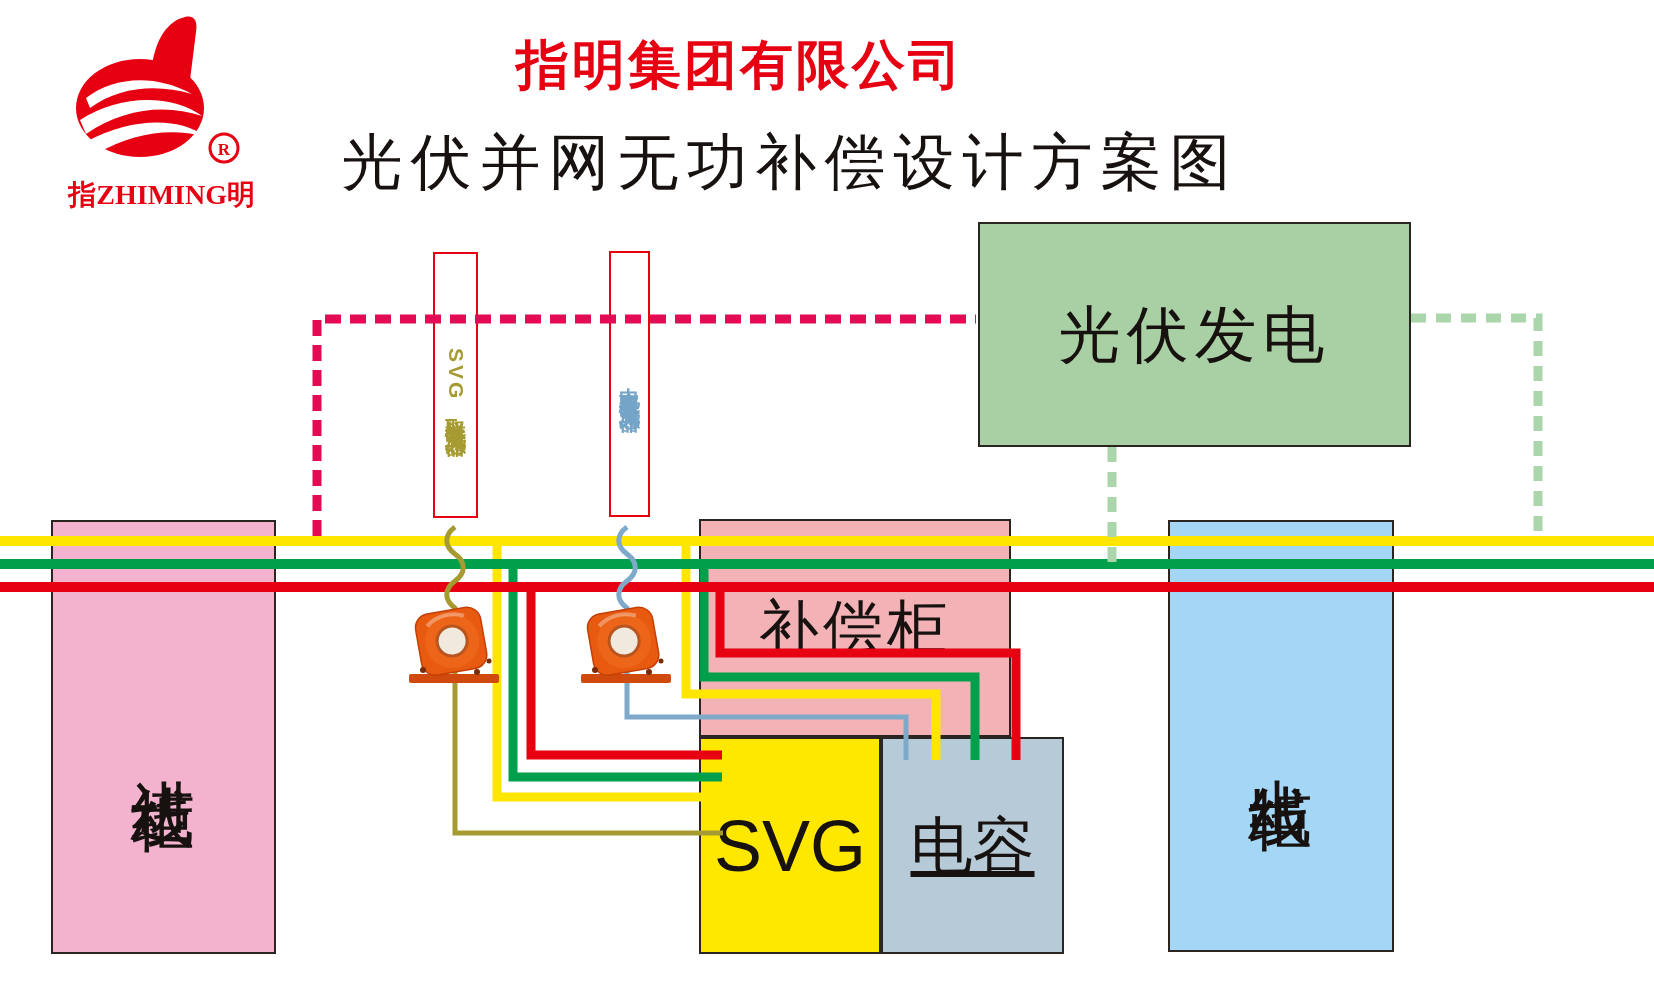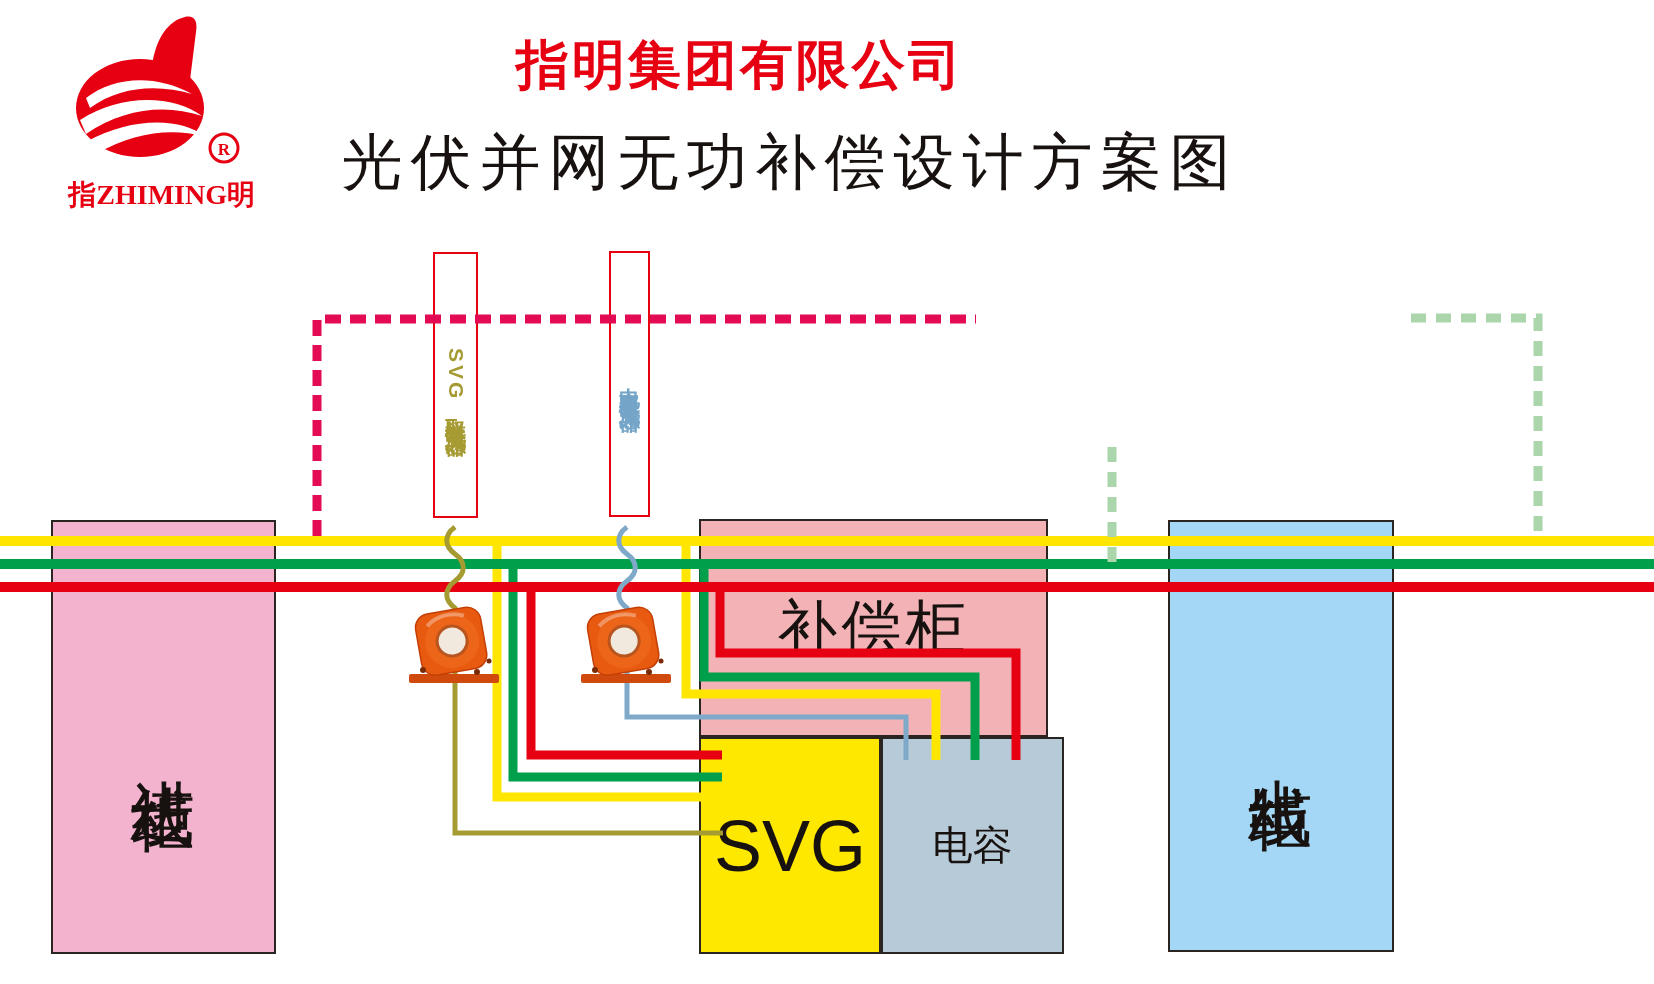--- a/index.html
+++ b/index.html
@@ -26,23 +26,23 @@
     font-family:"Liberation Serif","DejaVu Serif",serif;font-weight:bold;
     font-size:28px;color:var(--brand_red);white-space:nowrap;
   }
   
   .cab{box-sizing:border-box;border:2px solid #2b2522;display:flex;
        align-items:center;justify-content:center;color:#17120f;}
   .vtext{writing-mode:vertical-rl;text-orientation:upright;letter-spacing:6px;}
   #cab-incoming {left:51px;  top:520px;width:225px;height:434px;background:var(--fill_incoming); font-size:64px;}
   #cab-outgoing {left:1168px;top:520px;width:226px;height:432px;background:var(--fill_outgoing); font-size:64px;}
   #cab-pv       {left:978px; top:222px;width:433px;height:225px;background:var(--fill_pv);       font-size:62px;letter-spacing:6px;}
-  #cab-comp     {left:699px; top:519px;width:349px;height:218px;background:var(--fill_compensation);font-size:60px;letter-spacing:4px;}
+  #cab-comp     {left:699px; top:519px;width:312px;height:218px;background:var(--fill_compensation);font-size:60px;letter-spacing:4px;}
   #cab-svg      {left:699px; top:737px;width:182px;height:217px;background:var(--fill_svg);      font-size:72px;}
-  #cab-cap      {left:881px; top:737px;width:183px;height:217px;background:var(--fill_capacitor);font-size:40px;}
+  #cab-cap      {left:881px; top:737px;width:183px;height:217px;background:var(--fill_capacitor);font-size:62px;text-decoration:underline;}
   
   .ct-label{
     box-sizing:border-box;background:#ffffff;border:2px solid var(--brand_red);
     display:flex;align-items:center;justify-content:center;z-index:6;
     font-weight:bold;font-size:21px;
     writing-mode:vertical-rl;text-orientation:mixed;letter-spacing:3px;
   }
   #ct-label-svg{left:433px;top:252px;width:45px;height:266px;color:var(--label_olive);}
   #ct-label-cap{left:609px;top:251px;width:41px;height:266px;color:var(--label_blue);}
   
@@ -80,20 +80,23 @@
   </div>
 
   <div id="company-name" class="abs">指明集团有限公司</div>
 
   <div id="diagram-title" class="abs">光伏并网无功补偿设计方案图</div>
 
   <div id="cab-incoming" class="abs cab layer-boxes">
     <span class="vtext">进线柜</span>
   </div>
 
+  <div id="cab-pv" class="abs cab layer-boxes">
+    <span>光伏发电</span>
+  </div>
 
   <div id="cab-comp" class="abs cab layer-boxes">
     <span>补偿柜</span>
   </div>
 
   <div id="cab-svg" class="abs cab layer-boxes">
     <span>SVG</span>
   </div>
 
   <div id="cab-cap" class="abs cab layer-boxes">

